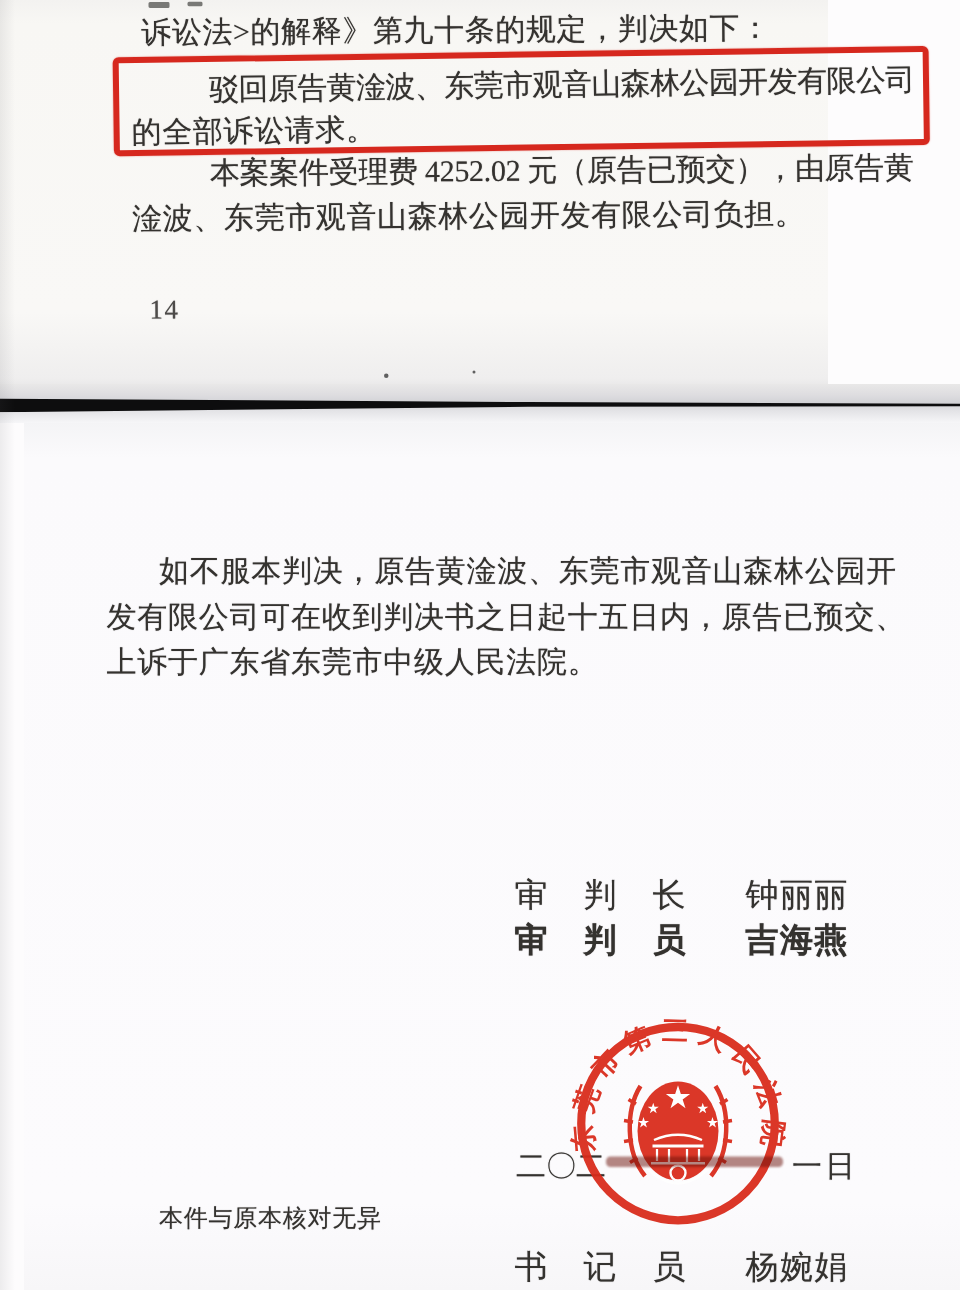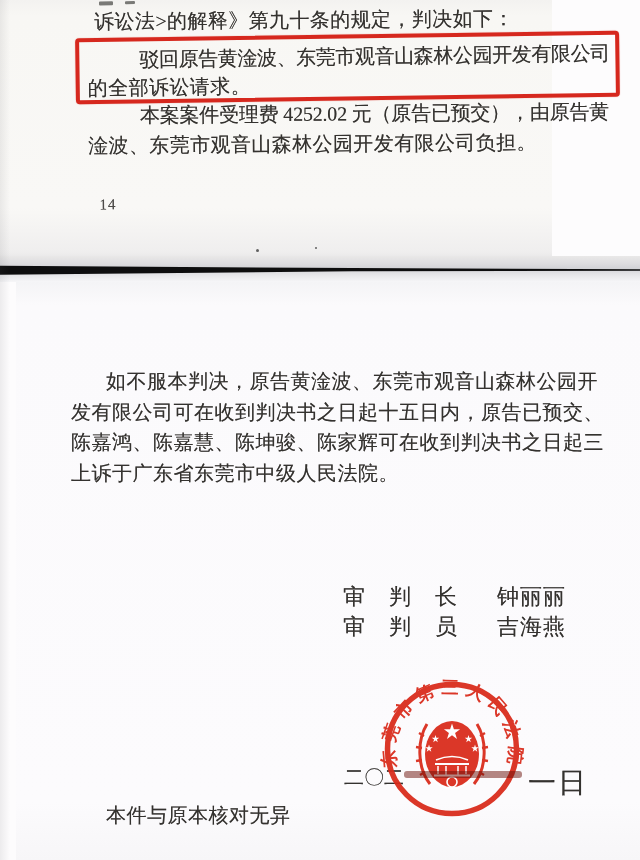--- a/index.html
+++ b/index.html
@@ -20,21 +20,21 @@
     background:linear-gradient(180deg,#f3f2f0 0%,#f8f7f4 6%,#f9f8f6 80%,#efeeee 97%,#e6e5e6 100%);
   }
   #page1-inner{position:absolute;inset:0;transform:rotate(-0.45deg);transform-origin:50% 50%;}
   .p1line{font-size:20px;letter-spacing:.4px;}
   #verdict-box{
     position:absolute;left:76px;top:35px;width:536px;height:58px;
     border:4px solid #d6281e;border-radius:4px;
     box-shadow:0 0 1px rgba(214,40,30,.6);
     transform:rotate(-0.35deg);
   }
-  #page-num{font-size:15px;color:#4d4b49;letter-spacing:1px;}
+  #page-num{font-size:18px;color:#4d4b49;letter-spacing:1px;}
   .cut-mark{position:absolute;background:#5a5a58;border-radius:1px;opacity:.8;}
   .speck{position:absolute;width:3px;height:3px;border-radius:50%;background:#3c3c3c;opacity:.8;}
   
   #seam{
     position:absolute;left:0;top:256px;width:640px;height:26px;
     background:linear-gradient(180deg,#e9e8e8 0%,#dddcdf 30%,#d2d2d6 48%,#e4e4e7 70%,#f6f6f8 100%);
   }
   #seam-line{
     position:absolute;left:0;top:9px;width:640px;height:10px;
     background:#0d0d0e;
@@ -46,22 +46,22 @@
     position:absolute;left:16px;top:282px;width:640px;height:578px;
     background:linear-gradient(180deg,#f4f4f6 0%,#fbfafc 4%,#fcfbfd 90%,#f7f6f8 100%);
   }
   #appeal{position:absolute;left:55px;top:84px;width:545px;font-size:20px;line-height:30.5px;letter-spacing:.5px;}
   #appeal .aline{white-space:nowrap;text-shadow:0 0 .6px rgba(45,42,40,.55);}
   #appeal .indent{padding-left:35px;}
   .sig-row{position:absolute;left:327px;font-size:22px;}
   .sig-role{letter-spacing:24px;text-shadow:0 0 .6px rgba(45,42,40,.55);}
   .sig-name{margin-left:16px;letter-spacing:1px;text-shadow:0 0 .6px rgba(45,42,40,.55);}
   #date-left{left:328px;top:482px;font-size:20px;letter-spacing:0;}
-  #date-right{left:512px;top:482px;font-size:28px;letter-spacing:2px;}
-  #verify-note{left:90px;top:520px;font-size:20px;letter-spacing:.5px;}
+  #date-right{left:512px;top:482px;font-size:20px;letter-spacing:2px;}
+  #verify-note{left:90px;top:520px;font-size:16px;letter-spacing:.5px;}
   #clerk-row{top:548px;}
   
   #seal{
     position:absolute;left:361px;top:392px;width:150px;height:150px;
     opacity:.94;filter:blur(.2px);z-index:5;
   }
   #seal-overlap{
     position:absolute;left:388px;top:489px;width:118px;height:7px;
     background:rgba(105,16,8,.5);border-radius:3px;filter:blur(.6px);z-index:6;
   }
@@ -98,28 +98,27 @@
 
   <div id="seam">
     <div id="seam-line"></div>
   </div>
 
   <div id="page2">
 
     <div id="appeal">
       <div class="aline indent">如不服本判决，原告黄淦波、东莞市观音山森林公园开</div>
       <div class="aline">发有限公司可在收到判决书之日起十五日内，原告已预交、</div>
-      <div class="aline">陈嘉鸿、陈嘉慧、陈坤骏、陈家辉可在收到判决书之日起三</div>
       <div class="aline">上诉于广东省东莞市中级人民法院。</div>
     </div>
 
     <div class="sig-row txt" style="top:300px;">
       <span class="sig-role">审判长</span><span class="sig-name">钟丽丽</span>
     </div>
-    <div class="sig-row txt" style="top:330px;">
+    <div class="sig-row txt" style="top:330px;font-weight:bold;">
       <span class="sig-role">审判员</span><span class="sig-name">吉海燕</span>
     </div>
 
     <div class="txt" id="date-left">二〇二</div>
     <div class="txt" id="date-right">一日</div>
 
     <svg id="seal" viewBox="0 0 150 150" aria-hidden="true">
       <defs>
         <polygon id="star" points="0,-1 0.224,-0.309 0.951,-0.309 0.363,0.118 0.588,0.809 0,0.382 -0.588,0.809 -0.363,0.118 -0.951,-0.309 -0.224,-0.309" fill="#ffffff"></polygon>
         <path id="seal-arc" d="M 20.5 95 A 57.5 57.5 0 1 1 129.5 95" fill="none"></path>
@@ -152,16 +151,19 @@
 
         <circle cx="75" cy="108" r="5" fill="none" stroke="#ffffff" stroke-width="1.6"></circle>
         <path d="M53,103 q9,11 22,12 q13,-1 22,-12" fill="none" stroke="#ffffff" stroke-width="1.4"></path>
       </g>
     </svg>
 
     <div id="seal-overlap"></div>
 
     <div class="txt" id="verify-note">本件与原本核对无异</div>
 
+    <div class="sig-row txt" id="clerk-row">
+      <span class="sig-role">书记员</span><span class="sig-name">杨婉娟</span>
+    </div>
   </div>
 
   <div id="edge-shade"></div>
 </div>
 
 </body></html>

